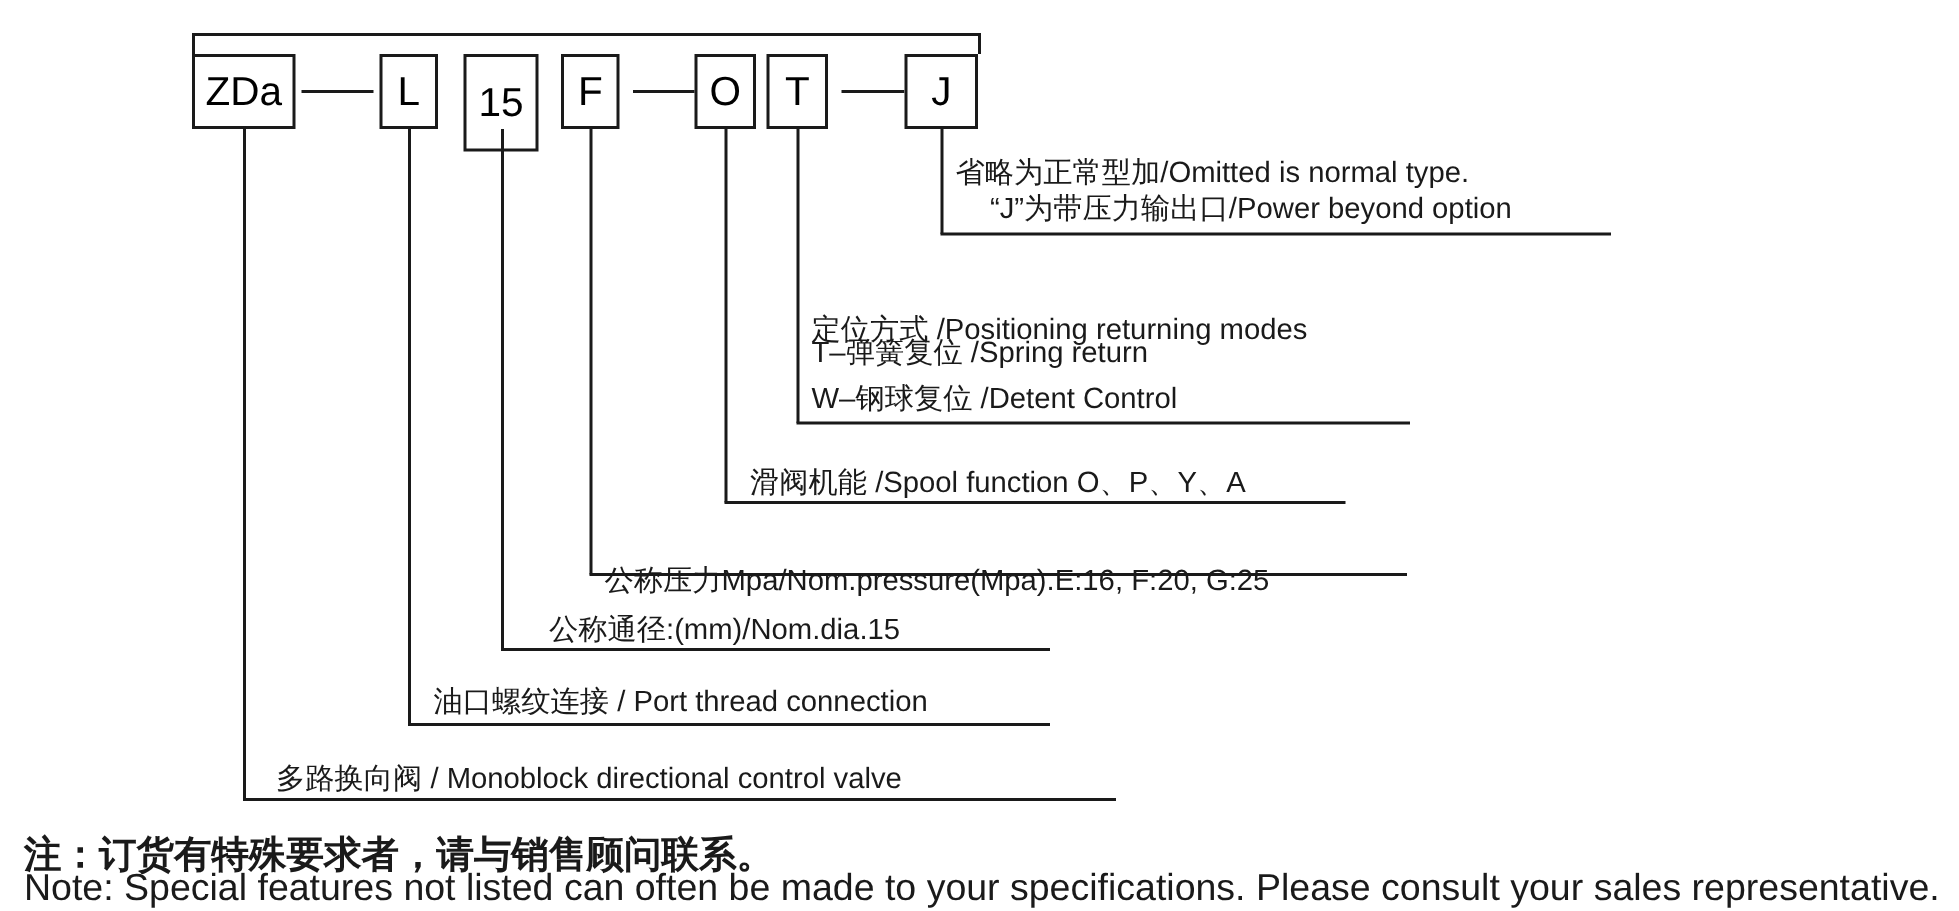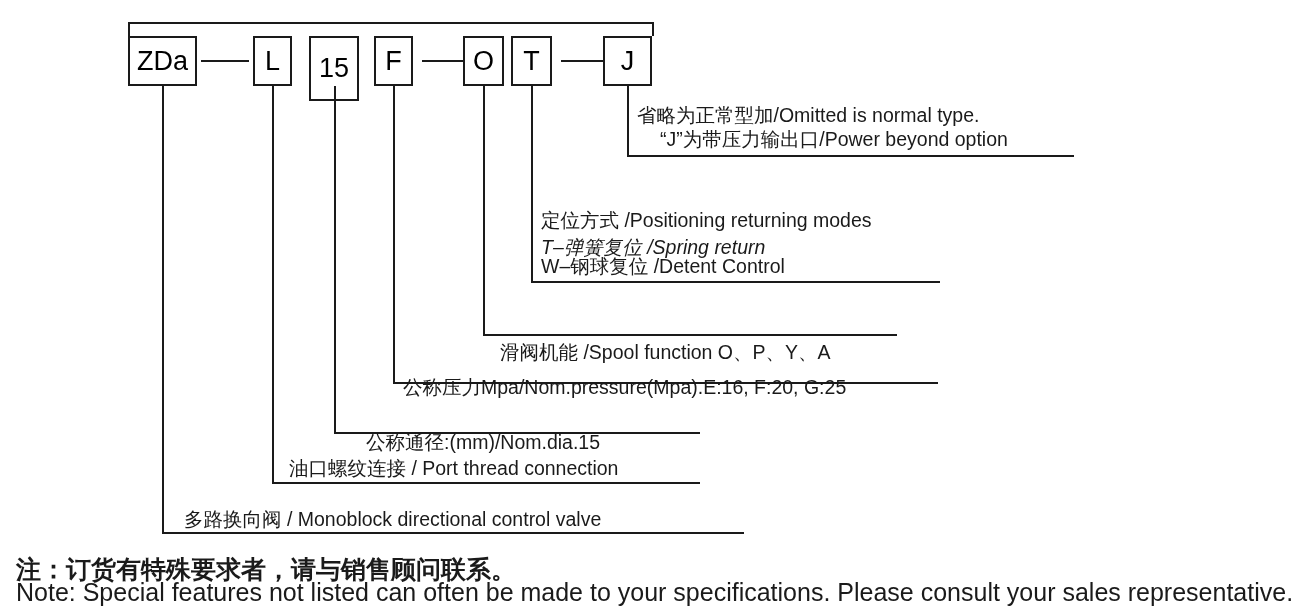--- a/index.html
+++ b/index.html
@@ -121,28 +121,28 @@
   <div class="vline" style="left:272px; top:86px; height:397px;"></div>
   <div class="hline" style="left:272px; top:482px; width:428px;"></div>
 
   <div class="vline" style="left:162px; top:86px; height:447px;"></div>
   <div class="hline" style="left:162px; top:532px; width:582px;"></div>
 
   <div class="desc" style="left:637px; top:104px;">省略为正常型加/Omitted is normal type.</div>
   <div class="desc" style="left:660px; top:128px;">“J”为带压力输出口/Power beyond option</div>
 
   <div class="desc" style="left:541px; top:209px;">定位方式 /Positioning returning modes</div>
-  <div class="desc" style="left:541px; top:236px;font-style:italic;">T–弹簧复位 /Spring return</div>
+  <div class="desc" style="left:541px; top:224px;">T–弹簧复位 /Spring return</div>
   <div class="desc" style="left:541px; top:255px;">W–钢球复位 /Detent Control</div>
 
-  <div class="desc" style="left:500px; top:311px;margin-top:30px;">滑阀机能 /Spool function O、P、Y、A</div>
+  <div class="desc" style="left:500px; top:311px;">滑阀机能 /Spool function O、P、Y、A</div>
 
   <div class="desc" style="left:403px; top:359px;margin-top:17px;">公称压力Mpa/Nom.pressure(Mpa).E:16, F:20, G:25</div>
 
-  <div class="desc" style="left:366px; top:409px;margin-top:22px;">公称通径:(mm)/Nom.dia.15</div>
+  <div class="desc" style="left:366px; top:409px;">公称通径:(mm)/Nom.dia.15</div>
 
   <div class="desc" style="left:184px; top:508px;">多路换向阀  / Monoblock directional control valve</div>
 
   <div class="desc" style="left:289px; top:457px;">油口螺纹连接 / Port thread connection</div>
 
   <div class="note note-cn" style="left:16px; top:553px;">注：订货有特殊要求者，请与销售顾问联系。</div>
   <div class="note" style="left:16px; top:578px;">Note: Special features not listed can often be made to your specifications. Please consult your sales representative.</div>
 
 </div>
 

